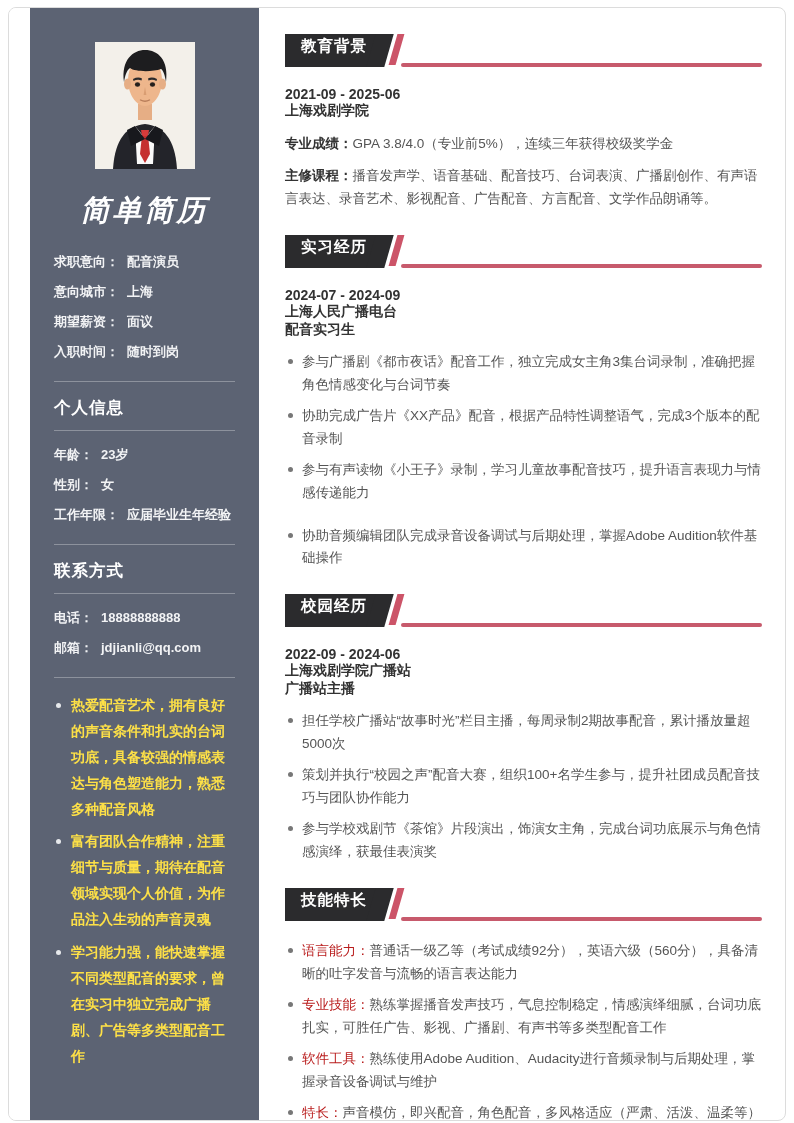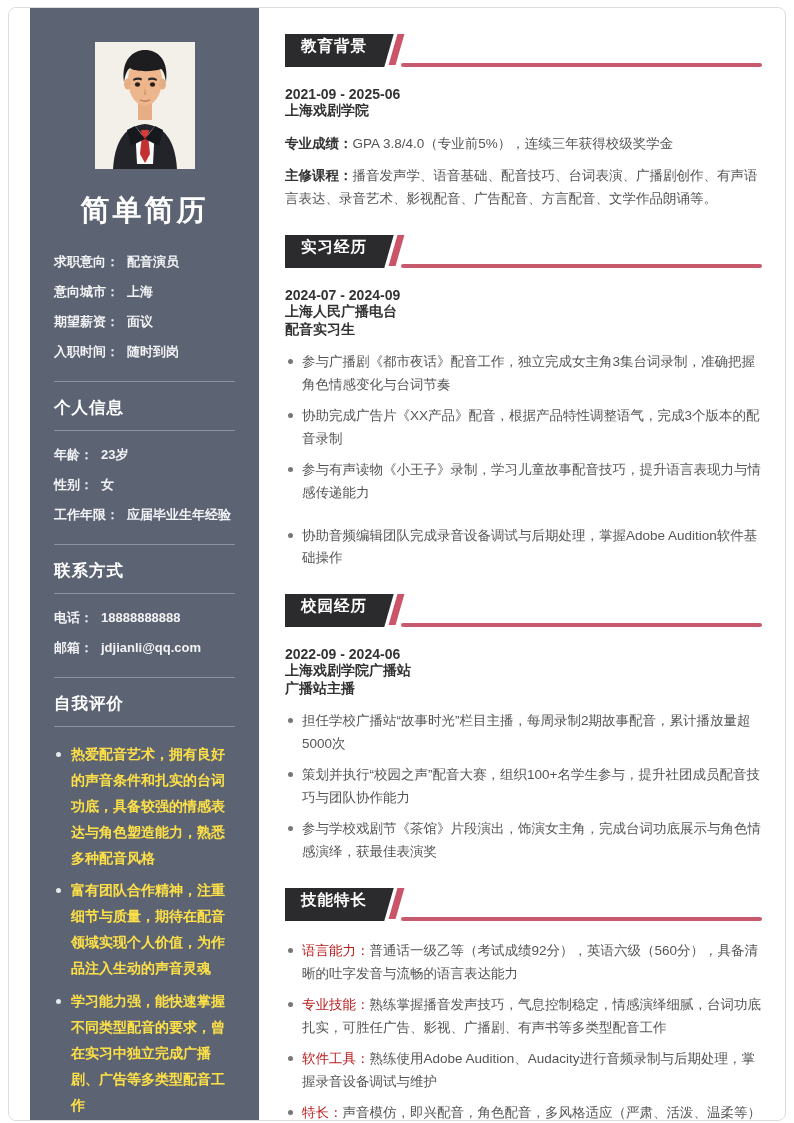--- a/index.html
+++ b/index.html
@@ -17,21 +17,21 @@
   
   .side-spacer { width: 21px; background: #fff; flex-shrink: 0; }
   .sidebar {
     width: 229px; flex-shrink: 0; background: #5c6373; color: #fff;
     padding: 34px 24px 20px 24px;
   }
   .photo-wrap { text-align: center; }
   .photo { width: 100px; height: 127px; display: inline-block; background: #f2efe9; }
   .resume-title {
     text-align: center; font-size: 29px; font-weight: bold;
-    letter-spacing: 3px; margin: 18px 0 22px 0; color:#fff;
+    letter-spacing: 3px; margin: 18px 0 22px 0; color:#fff;font-style:italic;
   }
   .side-row { font-size: 13px; font-weight: bold; margin-bottom: 12px; color:#f2f3f5; }
   .side-row .lbl { margin-right: 8px; }
   .side-section { border-top: 1px solid rgba(255,255,255,.30); margin-top: 20px; padding-top: 15px; }
   .side-heading {
     font-size: 16.5px; font-weight: bold; letter-spacing: 1px;
     padding-bottom: 11px; border-bottom: 1px solid rgba(255,255,255,.30); margin-bottom: 15px;
   }
   .side-bullets { list-style: none; }
   .side-bullets li {
@@ -156,21 +156,20 @@
         <div class="side-row"><span class="lbl">工作年限：</span><span>应届毕业生年经验</span></div>
       </div>
 
       <div class="side-section">
         <div class="side-heading">联系方式</div>
         <div class="side-row"><span class="lbl">电话：</span><span>18888888888</span></div>
         <div class="side-row"><span class="lbl">邮箱：</span><span>jdjianli@qq.com</span></div>
       </div>
 
       <div class="side-section">
-        <div class="side-heading">自我评价</div>
         <ul class="side-bullets">
           <li>热爱配音艺术，拥有良好的声音条件和扎实的台词功底，具备较强的情感表达与角色塑造能力，熟悉多种配音风格</li>
           <li>富有团队合作精神，注重细节与质量，期待在配音领域实现个人价值，为作品注入生动的声音灵魂</li>
           <li>学习能力强，能快速掌握不同类型配音的要求，曾在实习中独立完成广播剧、广告等多类型配音工作</li>
         </ul>
       </div>
     </div>
 
     <div class="main">
 

